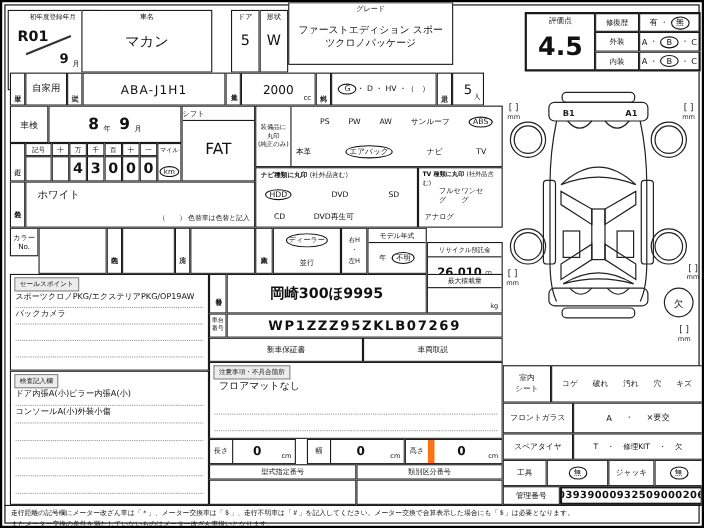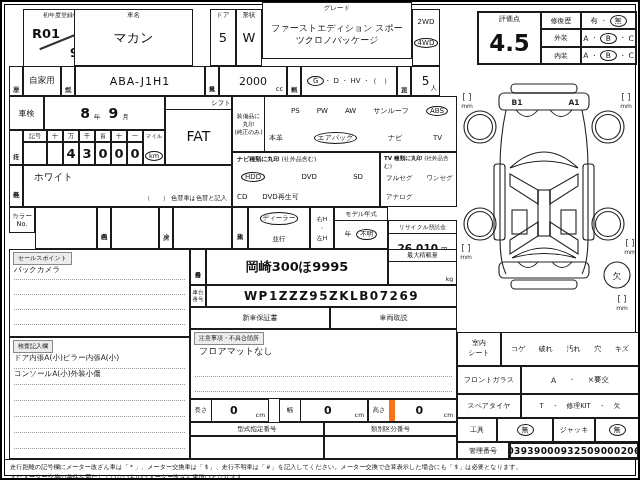--- a/index.html
+++ b/index.html
@@ -21,21 +21,21 @@
   .dr{border-bottom:1px dotted #999;}
   .row{display:flex;align-items:center;}
   svg text{font-family:"DejaVu Sans",sans-serif;fill:#222;stroke:none;}
 </style>
 </head>
 <body>
 
 <div class="sheet">
   <div class="frame"></div>
 
-  <div class="c" style="left:21px;top:7px;width:82px;height:73px">
+  <div class="c" style="left:5px;top:7px;width:82px;height:73px">
     <div class="tl" style="font-size:6px">初年度登録年月</div>
     <div class="n b" style="left:8px;top:16px;font-size:13px">R01</div>
     <div class="n" style="left:14px;top:30px;width:44px;height:1.5px;background:#333;transform:rotate(-22deg)"></div>
     <div class="n b" style="left:46px;top:36px;font-size:12px">9</div>
     <div class="n" style="left:58px;top:44px;font-size:6.5px">月</div>
   </div>
 
   <div class="c" style="left:72px;top:7px;width:119px;height:57px">
     <div class="tl">車名</div>
     <div class="val" style="font-size:13px">マカン</div>
@@ -49,24 +49,20 @@
   <div class="c" style="left:234px;top:7px;width:26px;height:57px">
     <div class="tl">形状</div>
     <div class="val" style="font-size:13px">W</div>
   </div>
 
   <div class="c" style="left:260px;top:0;width:150px;height:57px">
     <div class="tl">グレード</div>
     <div class="val" style="font-size:9px;padding:10px 6px 2px 6px;line-height:1.3">ファーストエディション スポーツクロノパッケージ</div>
   </div>
 
-  <div class="c" style="left:410px;top:7px;width:28px;height:57px">
-    <div class="n" style="top:8px;left:0;right:0;text-align:center;font-size:7px">2WD</div>
-    <div class="n" style="top:28px;left:0;right:0;text-align:center;font-size:7px"><span class="circ">4WD</span></div>
-  </div>
 
   <div class="c v" style="left:7px;top:64px;width:14px;height:30px">車歴</div>
   <div class="c f" style="left:21px;top:64px;width:38px;height:30px;font-size:8.5px">自家用</div>
   <div class="c v" style="left:59px;top:64px;width:14px;height:30px">型式</div>
   <div class="c f" style="left:73px;top:64px;width:130px;height:30px;font-size:11px;letter-spacing:1px">ABA-J1H1</div>
   <div class="c v" style="left:203px;top:64px;width:14px;height:30px;font-size:6px">排気量</div>
   <div class="c" style="left:217px;top:64px;width:68px;height:30px">
     <div class="val" style="font-size:11px">2000</div>
     <div class="n" style="right:3px;bottom:2px;font-size:6.5px">cc</div>
   </div>
@@ -109,21 +105,21 @@
   </div>
 
   <div class="c f" style="left:7px;top:94px;width:35px;height:34px;font-size:8px">車検</div>
   <div class="c f" style="left:42px;top:94px;width:121px;height:34px">
     <span class="b" style="font-size:14px">8</span>
     <span style="font-size:6.5px;margin:8px 8px 0 4px">年</span>
     <span class="b" style="font-size:14px">9</span>
     <span style="font-size:6.5px;margin:8px 0 0 4px">月</span>
   </div>
   <div class="c" style="left:163px;top:94px;width:67px;height:69px">
-    <div class="n" style="top:0;left:0;right:0;height:13px;text-align:right;font-size:6.5px;padding-top:2px;border-bottom:1px solid #1a1a1a">シフト</div>
+    <div class="n" style="top:0;left:0;right:0;height:13px;text-align:left;font-size:6.5px;padding-top:2px;border-bottom:1px solid #1a1a1a">シフト</div>
     <div class="val" style="font-size:14px;padding-top:10px">FAT</div>
   </div>
 
   <div class="c v" style="left:7px;top:128px;width:14px;height:35px">走行</div>
 
   <div class="c f" style="left:21px;top:128px;width:24px;height:12px;font-size:6px">記号</div>
   <div class="c f" style="left:45px;top:128px;width:16px;height:12px;font-size:6px">十</div>
   <div class="c f" style="left:61px;top:128px;width:16px;height:12px;font-size:6px">万</div>
   <div class="c f" style="left:77px;top:128px;width:16px;height:12px;font-size:6px">千</div>
   <div class="c f" style="left:93px;top:128px;width:16px;height:12px;font-size:6px">百</div>
@@ -188,30 +184,30 @@
 
   <div class="c" style="left:230px;top:150px;width:148px;height:55px">
     <div class="n" style="left:4px;top:2px;font-size:6px;font-weight:bold">
       <span>ナビ種類に丸印</span> <span style="font-weight:normal">(社外品含む)</span>
     </div>
     <div class="n row" style="left:0;top:14px;width:148px;height:20px;font-size:7px;justify-content:space-between;padding:0 18px 0 8px">
       <span class="circ">HDD</span>
       <span>DVD</span>
       <span>SD</span>
     </div>
-    <div class="n row" style="left:0;top:34px;width:148px;height:20px;font-size:7px;gap:15px;padding-left:4px">
+    <div class="n row" style="left:0;top:34px;width:148px;height:20px;font-size:7px;gap:26px;padding-left:16px">
       <span>CD</span>
       <span>DVD再生可</span>
     </div>
   </div>
   <div class="c" style="left:378px;top:150px;width:77px;height:55px">
     <div class="n" style="left:3px;top:2px;font-size:5.6px;font-weight:bold">
       <span>TV 種類に丸印</span> <span style="font-weight:normal">(社外品含む)</span>
     </div>
-    <div class="n row" style="left:0;top:16px;width:77px;height:18px;font-size:6.5px;justify-content:space-between;padding:0 5px">
+    <div class="n row" style="left:0;top:16px;width:77px;height:18px;font-size:6.5px;justify-content:space-between;padding:0 18px">
       <span>フルセグ</span>
       <span>ワンセグ</span>
     </div>
     <div class="n row" style="left:0;top:35px;width:77px;height:18px;font-size:6.5px;padding-left:5px">
       <span>アナログ</span>
     </div>
   </div>
 
   <div class="c v" style="left:230px;top:205px;width:16px;height:42px">輸入車</div>
   <div class="c" style="left:246px;top:205px;width:62px;height:42px">
@@ -280,20 +276,21 @@
   </div>
 
   <div class="c f" style="left:188px;top:420px;width:134px;height:14px;font-size:6.5px">型式指定番号</div>
   <div class="c f" style="left:322px;top:420px;width:133px;height:14px;font-size:6.5px">類別区分番号</div>
   <div class="c" style="left:188px;top:434px;width:134px;height:23px"></div>
   <div class="c" style="left:322px;top:434px;width:133px;height:23px"></div>
 
   <div class="c" style="left:7px;top:247px;width:181px;height:88px">
     <div class="tab">セールスポイント</div>
     <div class="n" style="left:4px;right:4px;top:15px">
+      <div class="dr" style="height:14px;font-size:7.3px;white-space:nowrap">スポーツクロノPKG/エクステリアPKG/OP19AW</div>
       <div class="dr" style="height:14px;font-size:7.5px">バックカメラ</div>
       <div class="dr" style="height:14px"></div>
       <div class="dr" style="height:14px"></div>
       <div class="dr" style="height:14px"></div>
     </div>
   </div>
 
   <div class="c" style="left:7px;top:335px;width:181px;height:122px">
     <div class="tab">検査記入欄</div>
     <div class="n" style="left:4px;right:4px;top:15px">

